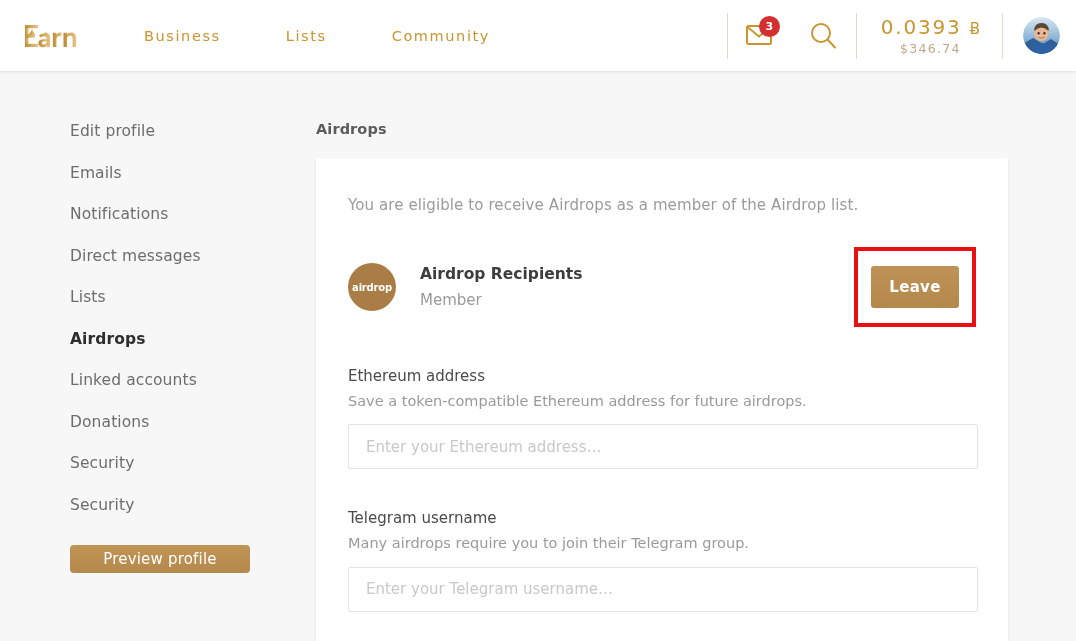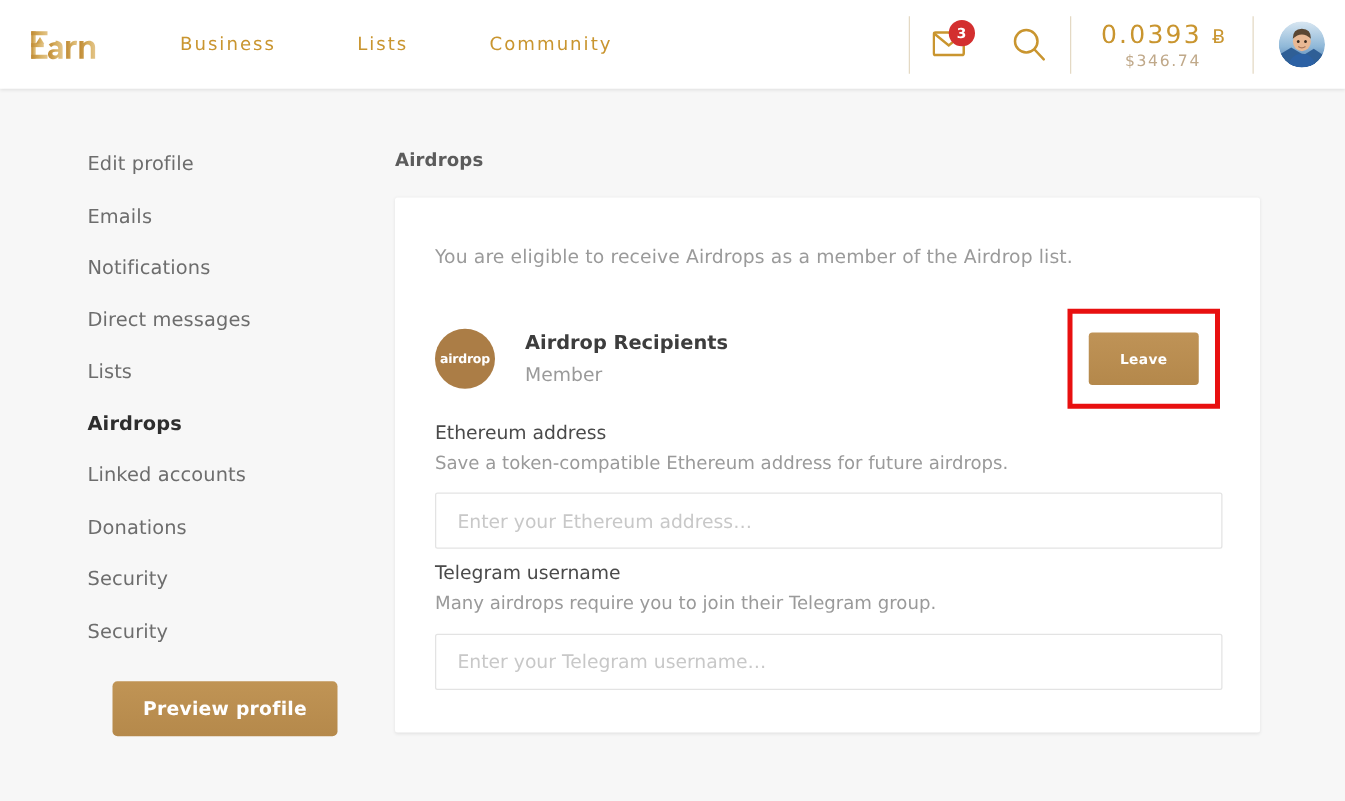--- a/index.html
+++ b/index.html
@@ -151,31 +151,30 @@
     line-height: 1;
     letter-spacing: 0.1px;
   }
   .side-item.active {
     color: #2e2e2e;
     font-weight: bold;
   }
   .preview-btn {
     margin-top: 6px;
     width: 180px;
-    height: 44px;
+    height: 28px;
     background: linear-gradient(180deg,#c09455 0%,#b5894b 100%);
     border: none;
     border-radius: 4px;
     color: #ffffff;
     font-size: 15px;
-    font-weight: bold;
+    font-weight: normal;
     font-family: "DejaVu Sans", sans-serif;
     cursor: pointer;
     letter-spacing: 0.2px;
-    margin-left: 20px;
   }
 
   
   .main {
     position: absolute;
     left: 316px;
     top: 0;
     width: 692px;
   }
   .section-title {
@@ -253,28 +252,28 @@
     border: 4px solid #e81010;
     pointer-events: none;
   }
   .leave-btn {
     width: 88px;
     height: 42px;
     background: linear-gradient(180deg,#bf9357 0%,#b4884b 100%);
     border: none;
     border-radius: 3px;
     color: #ffffff;
-    font-size: 11px;
+    font-size: 15px;
     font-weight: bold;
     font-family: "DejaVu Sans", sans-serif;
     cursor: pointer;
     letter-spacing: 0.3px;
   }
 
-  .field-group { margin-top: 10px; }
+  .field-group { margin-top: 40px; }
   .field-label {
     font-size: 15px;
     color: #4a4a4a;
     line-height: 1.3;
   }
   .field-help {
     font-size: 14.5px;
     color: #9a9a9a;
     margin-top: 5px;
     line-height: 1.3;

